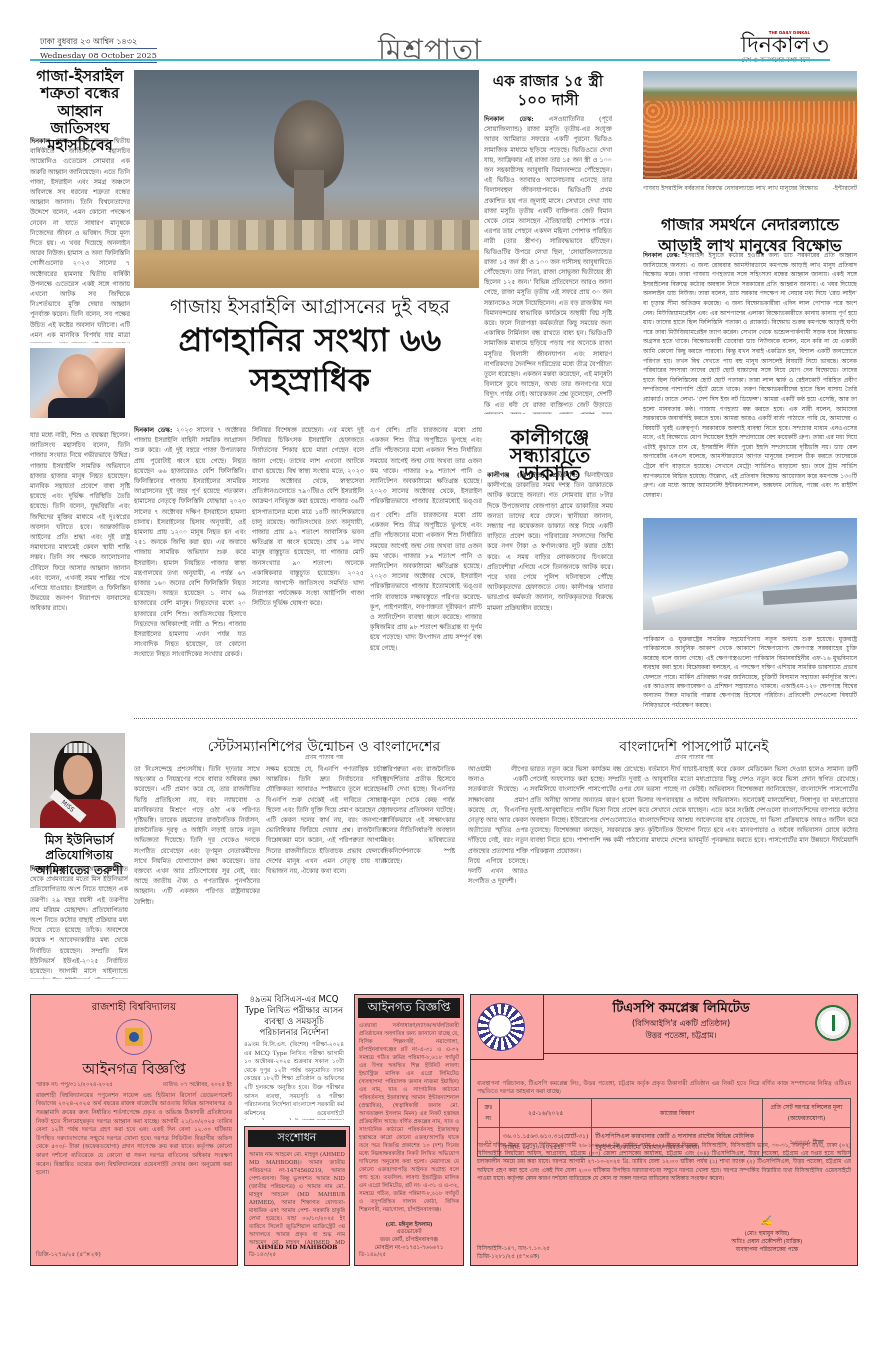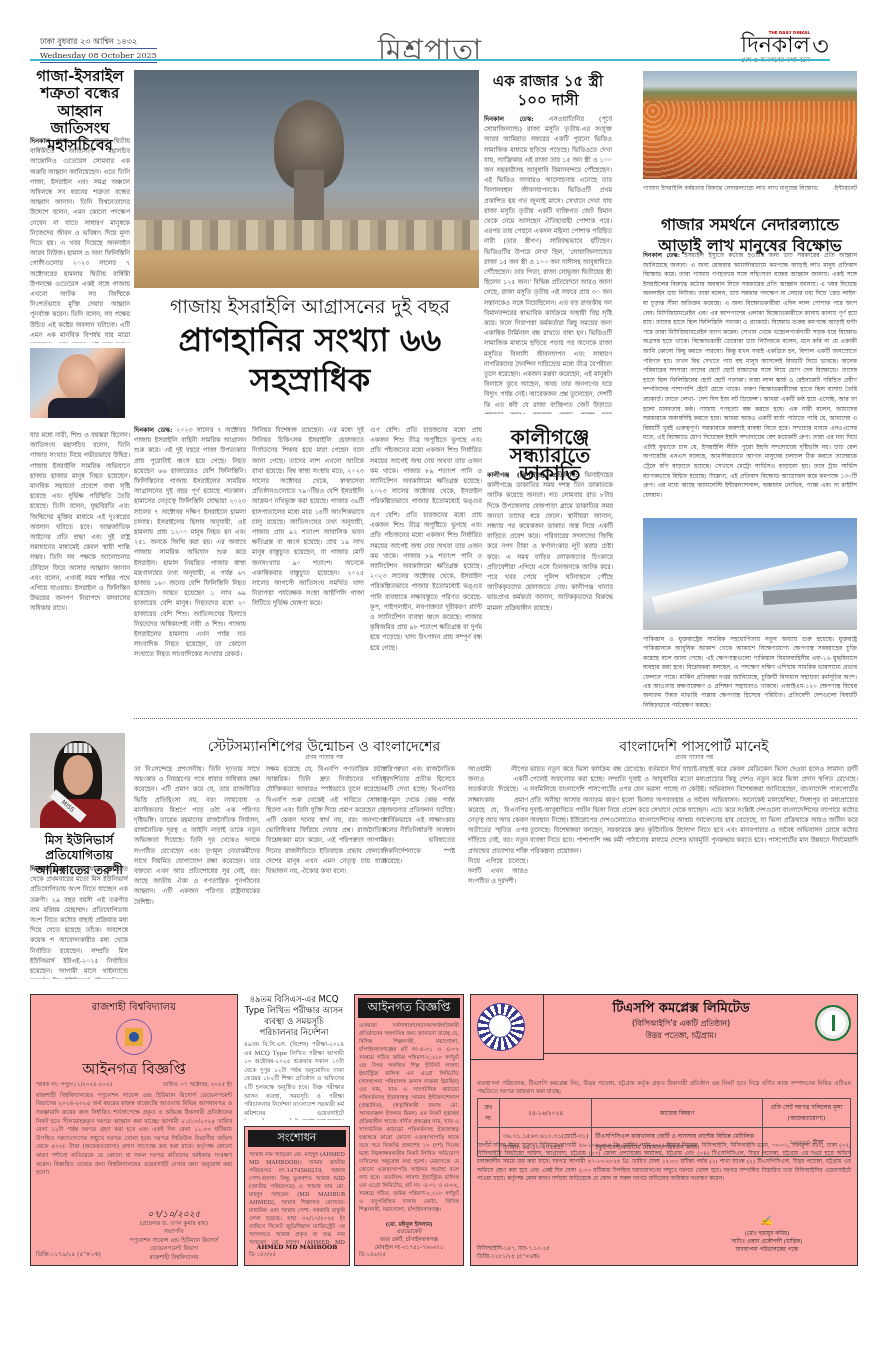--- a/index.html
+++ b/index.html
@@ -112,27 +112,20 @@
     <div style="width:18px;height:18px;background:#e9a93a;display:flex;align-items:center;justify-content:center">
         <div style="width:10px;height:10px;background:#2d55a0;border-radius:50%"></div>
       </div>
   </div>
   <div class="hl" style="font-size:15px;margin-top:2px">আইনগত্র বিজ্ঞপ্তি</div>
   <div style="display:flex;justify-content:space-between;font-size:5.5px;color:#444;padding:3px 5px 2px">
     <span>স্মারক নং: পপু/৩১১/২০২৪-২০২৫</span>
     <span>তারিখ: ০৭ অক্টোবর, ২০২৫ ইং</span>
   </div>
   <div class="mini" style="padding:0 5px;height:118px">রাজশাহী বিশ্ববিদ্যালয়ের পপুলেশন সায়েন্স এন্ড হিউম্যান রিসোর্স ডেভেলপমেন্ট বিভাগের ২০২৪-২০২৫ অর্থ বছরের রাজস্ব বাজেটের আওতায় বিভিন্ন আসবাবপত্র ও সরঞ্জামাদি ক্রয়ের জন্য নির্ধারিত শর্তসাপেক্ষে প্রকৃত ও অভিজ্ঞ ঠিকাদারী প্রতিষ্ঠানের নিকট হতে সীলমোহরকৃত দরপত্র আহ্বান করা যাচ্ছে। আগামী ২১/১০/২০২৫ তারিখ বেলা ১২টা পর্যন্ত দরপত্র গ্রহণ করা হবে এবং একই দিন বেলা ১২.৩০ ঘটিকায় উপস্থিত দরদাতাগণের সম্মুখে দরপত্র খোলা হবে। দরপত্র সিডিউল বিভাগীয় অফিস থেকে ৫০০/- টাকা (অফেরতযোগ্য) প্রদান সাপেক্ষে ক্রয় করা যাবে। কর্তৃপক্ষ কোনো কারণ দর্শানো ব্যতিরেকে যে কোনো বা সকল দরপত্র বাতিলের অধিকার সংরক্ষণ করেন। বিস্তারিত তথ্যের জন্য বিশ্ববিদ্যালয়ের ওয়েবসাইট দেখার জন্য অনুরোধ করা হলো।</div>
-  <div style="position:absolute;right:8px;bottom:4px;width:110px;text-align:center;font-size:5.8px;line-height:8.5px;color:#444">
-    <div style="font-family:'DejaVu Serif',serif;font-style:italic;font-size:9px;color:#222">০৭/১০/২০২৫</div>
-    <div>(প্রফেসর ড. তপন কুমার রায়)</div>
-    <div>সভাপতি</div>
-    <div>পপুলেশন সায়েন্স এন্ড হিউম্যান রিসোর্স ডেভেলপমেন্ট বিভাগ</div>
-    <div>রাজশাহী বিশ্ববিদ্যালয়</div>
-  </div>
   <div style="position:absolute;left:5px;bottom:6px;font-size:5.8px;color:#444">ডিজি-১২৭৯/২৫ (৫"×২ক)</div>
 </div>
 
 <div class="abs" style="left:244px;top:994px;width:100px;height:128px">
   <div class="hl" style="font-size:8.5px;line-height:11px">৪৯তম বিসিএস-এর MCQ Type লিখিত পরীক্ষার আসন ব্যবস্থা ও সময়সূচি পরিচালনার নির্দেশনা</div>
   <div class="mini" style="height:80px;margin-top:2px">৪৯তম বি.সি.এস. (বিশেষ) পরীক্ষা-২০২৪ এর MCQ Type লিখিত পরীক্ষা আগামী ১০ অক্টোবর-২০২৫ শুক্রবার সকাল ১০টা থেকে দুপুর ১২টা পর্যন্ত অনুমোদিত ঢাকা কেন্দ্রের ১৮২টি শিক্ষা প্রতিষ্ঠান ও অফিসের ২টি হলকক্ষে অনুষ্ঠিত হবে। উক্ত পরীক্ষার আসন ব্যবস্থা, সময়সূচি ও পরীক্ষা পরিচালনার নির্দেশনা বাংলাদেশ সরকারী কর্ম কমিশনের ওয়েবসাইটে (www.bpsc.gov.bd) প্রকাশ করা হয়েছে। বিজ্ঞপ্তি।</div>
 </div>
 
 <div class="abs box" style="left:244px;top:1126px;width:106px;height:140px">
   <div class="hl" style="background:#1a1a1a;color:#fff;font-size:11px;padding:2px 0;margin:3px">সংশোধন</div>

